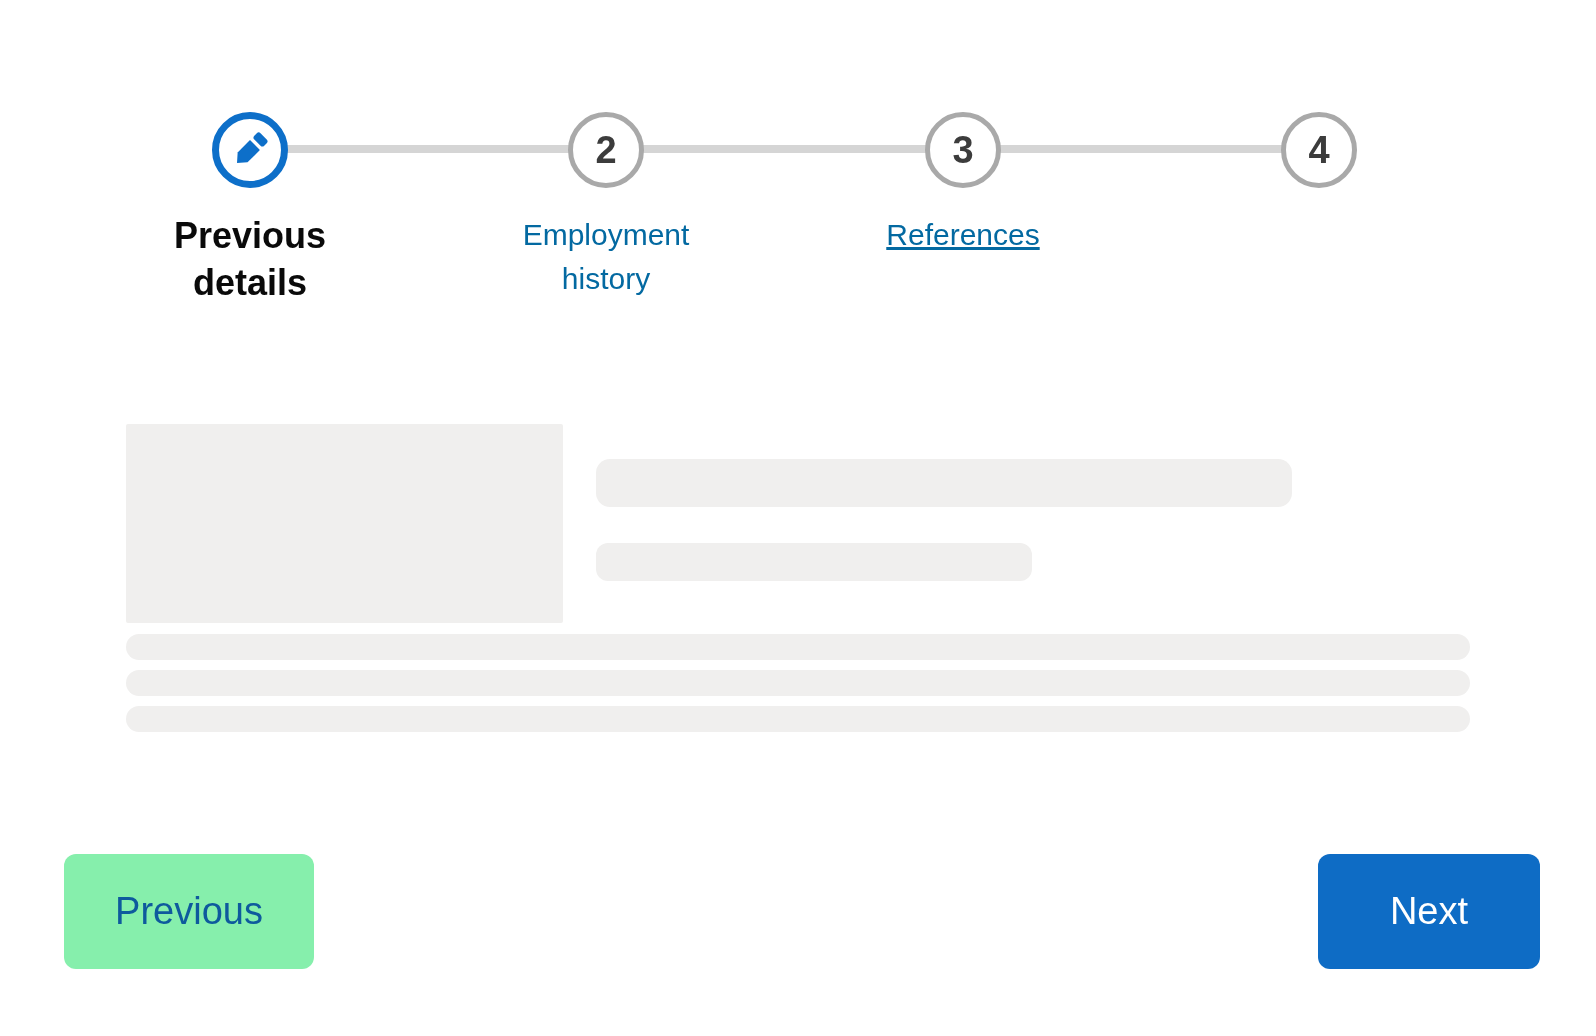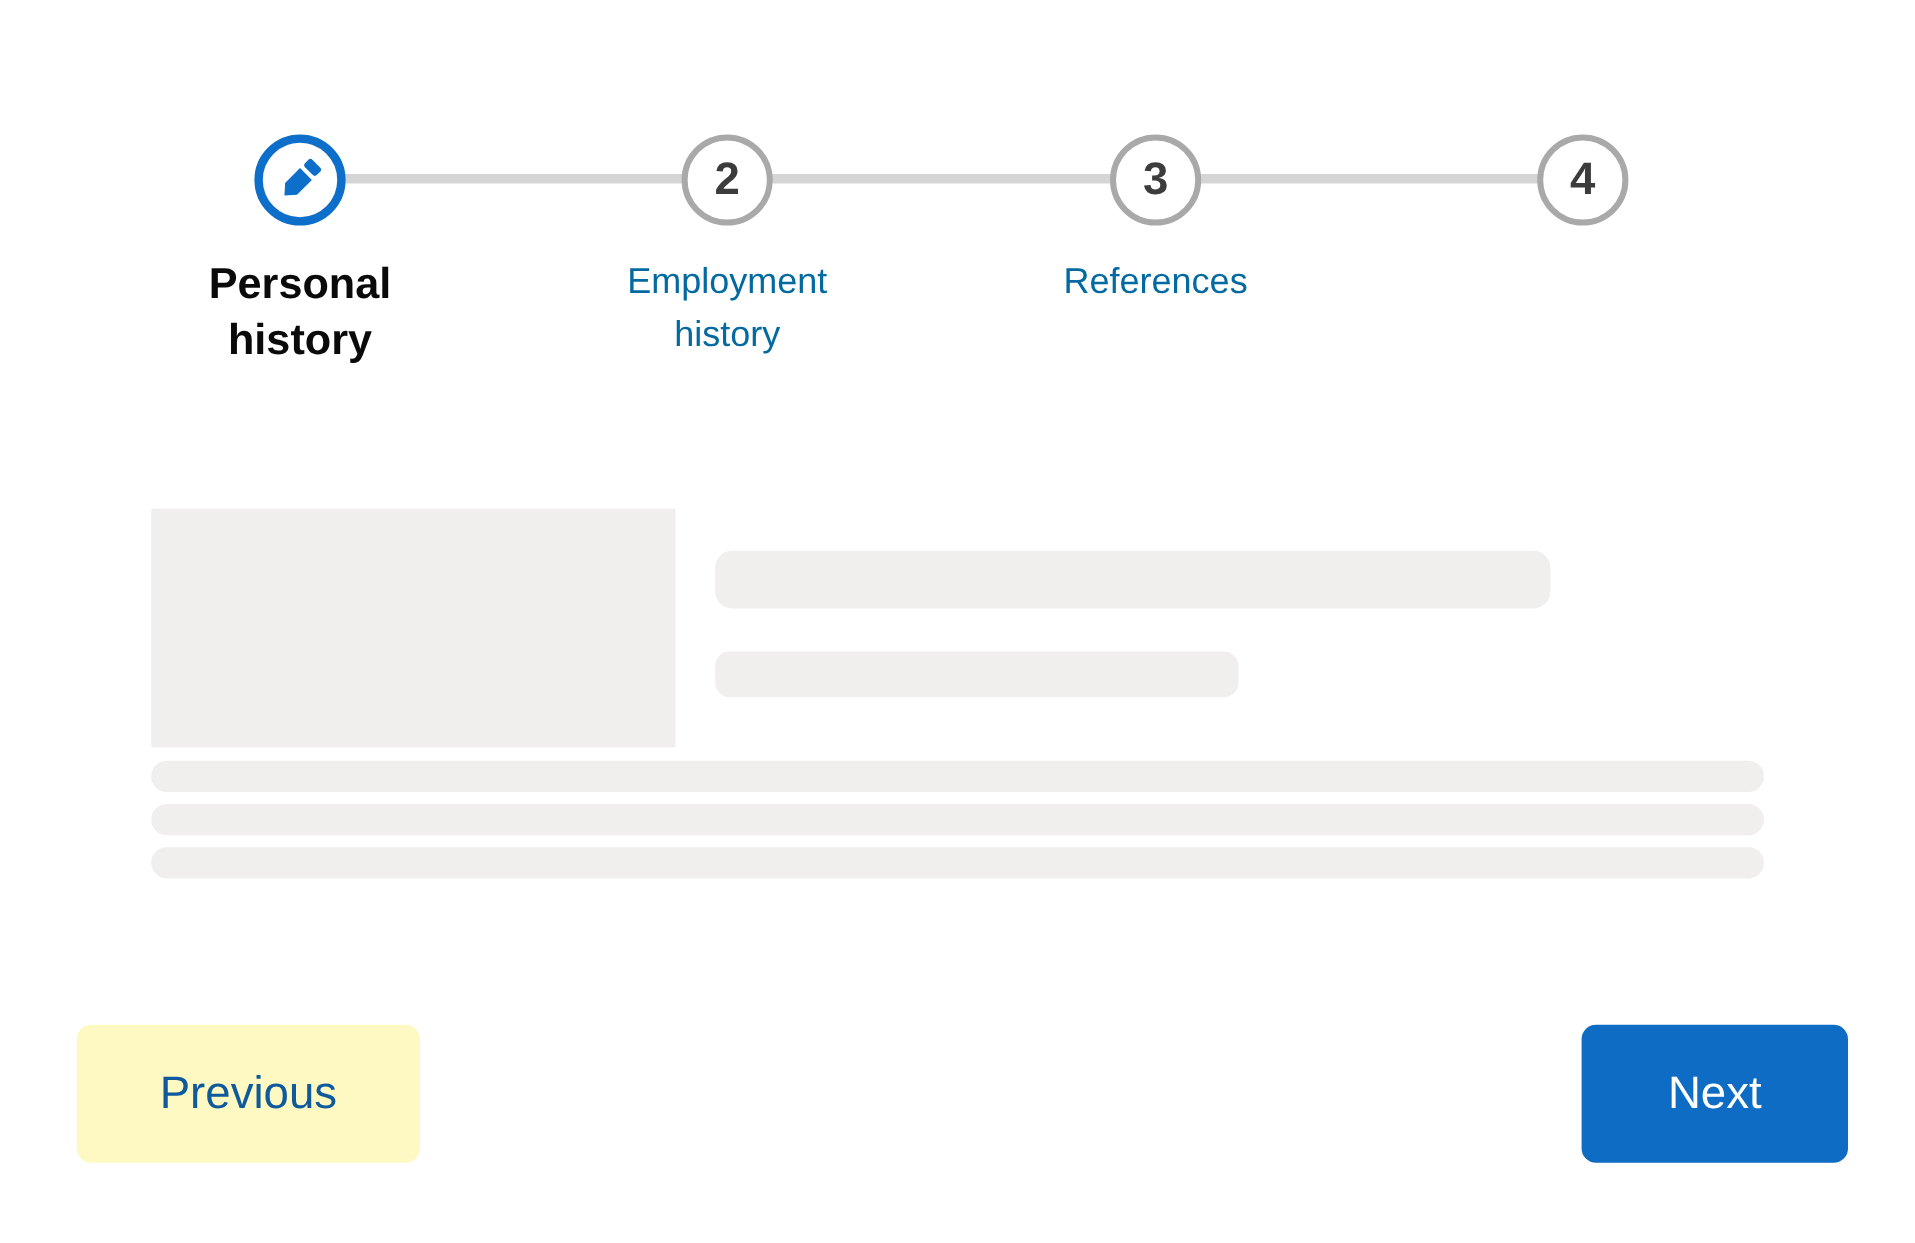--- a/index.html
+++ b/index.html
@@ -63,21 +63,21 @@
     line-height: 1.3;
     width: 210px;
     color: #0a0a0a;
   }
   .step-label.inactive {
     font-size: 30px;
     font-weight: normal;
     line-height: 1.45;
     width: 240px;
   }
-  .step-label.oneline { width: 340px; }
+  .step-label.oneline { width: 340px; text-decoration: underline; }
 
   .c1 { left: 250px; }
   .c2 { left: 606px; }
   .c3 { left: 963px; }
   .c4 { left: 1319px; }
 
   
   .skeleton-block {
     position: absolute;
     background: #f0efee;
@@ -96,22 +96,22 @@
     border-radius: 12px;
     font-family: "Liberation Sans", sans-serif;
     font-size: 38px;
     cursor: pointer;
     display: flex;
     align-items: center;
     justify-content: center;
   }
   .btn-previous {
     left: 64px; top: 854px;
-    width: 286px; height: 115px;
-    background: #fef9c3;
+    width: 250px; height: 115px;
+    background: #86efac;
     color: #0e5a9d;
   }
   .btn-next {
     left: 1318px; top: 854px;
     width: 222px; height: 115px;
     background: #0e6cc5;
     color: #ffffff;
   }
 </style>
 </head>
@@ -124,21 +124,21 @@
     <div class="track"></div>
 
     <div class="step-circle active c1">
       <svg class="pencil-svg" viewBox="0 0 48 48">
         <g transform="translate(24,24) rotate(45)">
           <rect class="ink" x="-8" y="-22" width="16" height="10" rx="3"></rect>
           <path class="ink" d="M -8 -8 L 8 -8 L 8 12 L 0 21 L -8 12 Z"></path>
         </g>
       </svg>
     </div>
-    <div class="step-label active c1">Personal history</div>
+    <div class="step-label active c1">Previous details</div>
 
     <div class="step-circle inactive c2">
       <span class="step-number">2</span>
     </div>
     <div class="step-label inactive c2">Employment history</div>
 
     <div class="step-circle inactive c3">
       <span class="step-number">3</span>
     </div>
     <div class="step-label inactive oneline c3">References</div>

